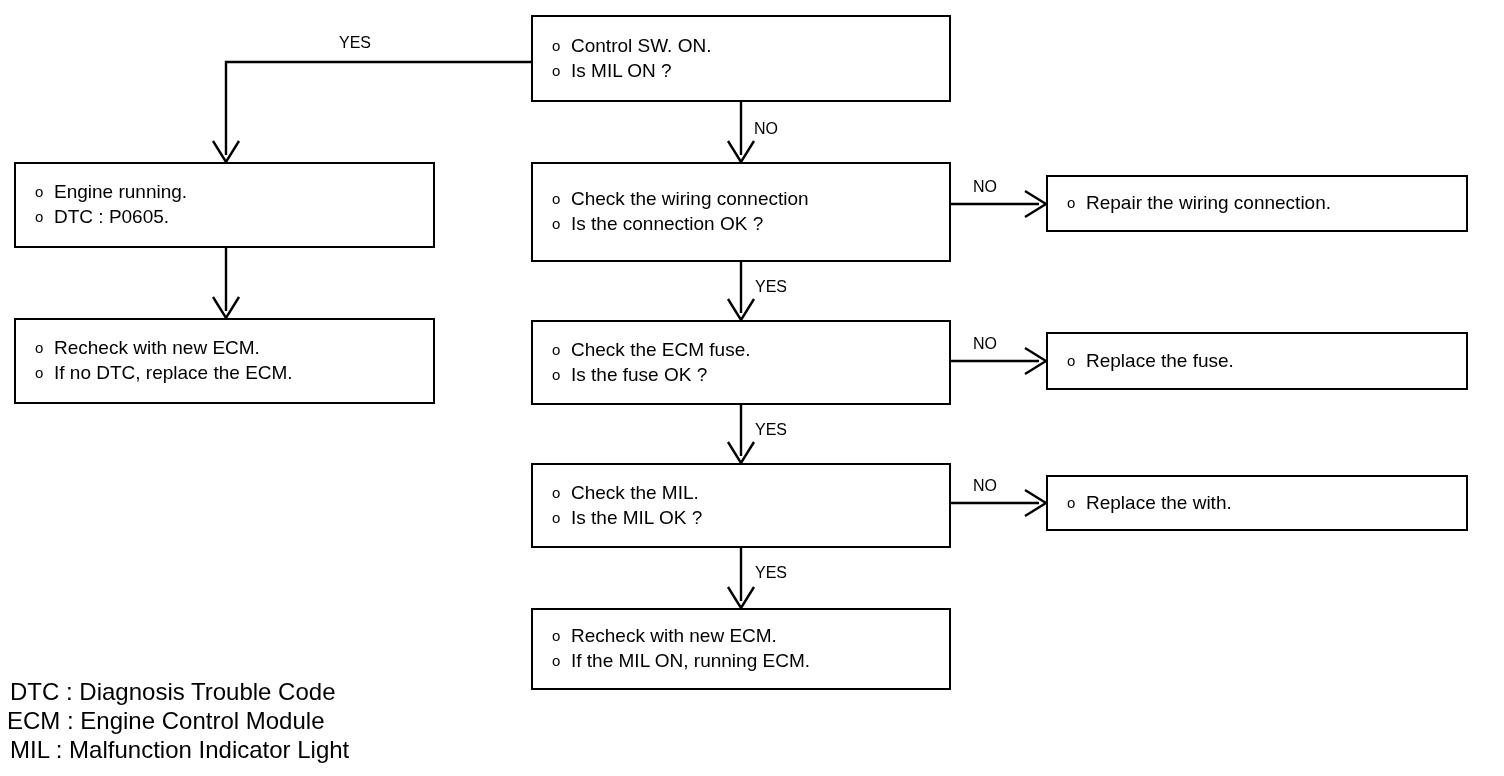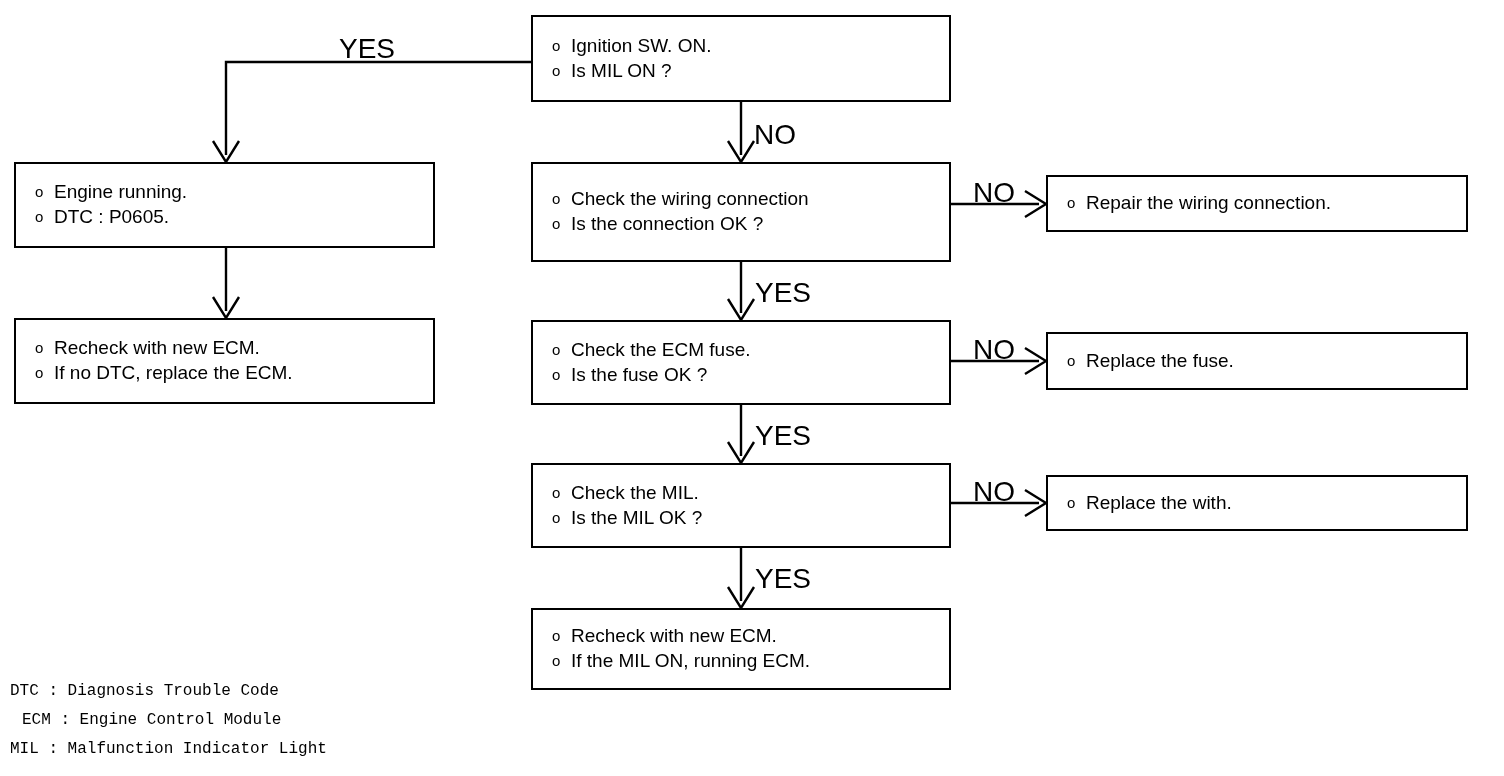--- a/index.html
+++ b/index.html
@@ -41,31 +41,30 @@
     font-size: 15px;
     line-height: 1.62;
   }
   .ltext {
     flex: 1 1 auto;
   }
   .cont .bullet { visibility: hidden; }
 
   .edge-label {
     position: absolute;
-    font-size: 28px;
+    font-size: 16px;
     line-height: 1;
     white-space: pre;
     text-align: center;
   }
   .legend {
     position: absolute;
-    font-size: 16px;
+    font-size: 24px;
     line-height: 29px;
     white-space: pre;
-    font-family: Liberation Mono, monospace;
   }
   svg.wires {
     position: absolute;
     left: 0;
     top: 0;
     width: 1504px;
     height: 776px;
     pointer-events: none;
   }
   svg.wires path, svg.wires line {
@@ -105,21 +104,21 @@
     <path d="M 951 503 L 1039 503"></path>
     <polyline points="1025,490 1046,503 1025,516" stroke="#000" stroke-width="2.4" fill="none"></polyline>
 
     <path d="M 741 548 L 741 601"></path>
     <polyline points="728,587 741,608 754,587" stroke="#000" stroke-width="2.4" fill="none"></polyline>
   </svg>
 
   <div class="node" style="left:531px; top:15px; width:420px; height:87px;">
     <div class="line-row">
       <span class="bullet">o</span>
-      <span class="ltext">Ignition SW. ON.</span>
+      <span class="ltext">Control SW. ON.</span>
     </div>
     <div class="line-row">
       <span class="bullet">o</span>
       <span class="ltext">Is MIL ON ?</span>
     </div>
   </div>
 
   <div class="node" style="left:14px; top:162px; width:421px; height:86px;">
     <div class="line-row">
       <span class="bullet">o</span>
@@ -217,16 +216,16 @@
 
   <div class="edge-label" style="left:973px; top:336px;">NO</div>
 
   <div class="edge-label" style="left:755px; top:422px;">YES</div>
 
   <div class="edge-label" style="left:973px; top:478px;">NO</div>
 
   <div class="edge-label" style="left:755px; top:565px;">YES</div>
 
   <div class="legend" style="left:10px; top:677px;">DTC : Diagnosis Trouble Code</div>
-  <div class="legend" style="left:22px; top:706px;">ECM : Engine Control Module</div>
+  <div class="legend" style="left:7px; top:706px;">ECM : Engine Control Module</div>
   <div class="legend" style="left:10px; top:735px;">MIL : Malfunction Indicator Light</div>
 
 </div>
 
 </body></html>

